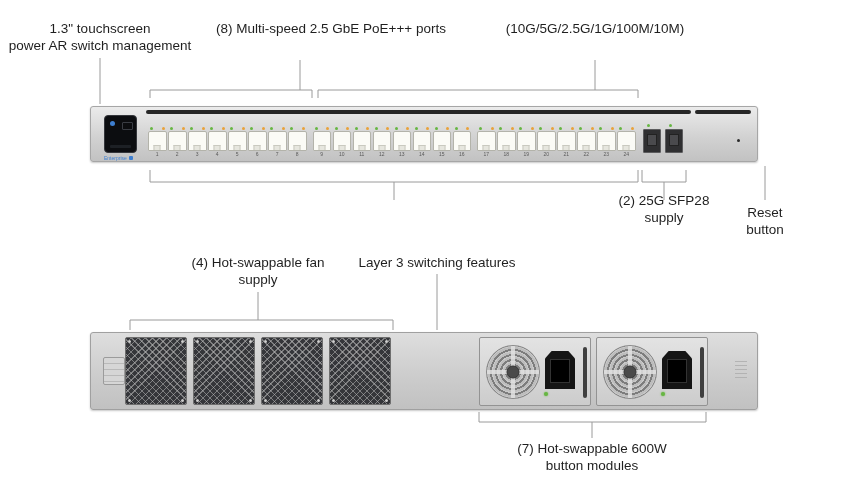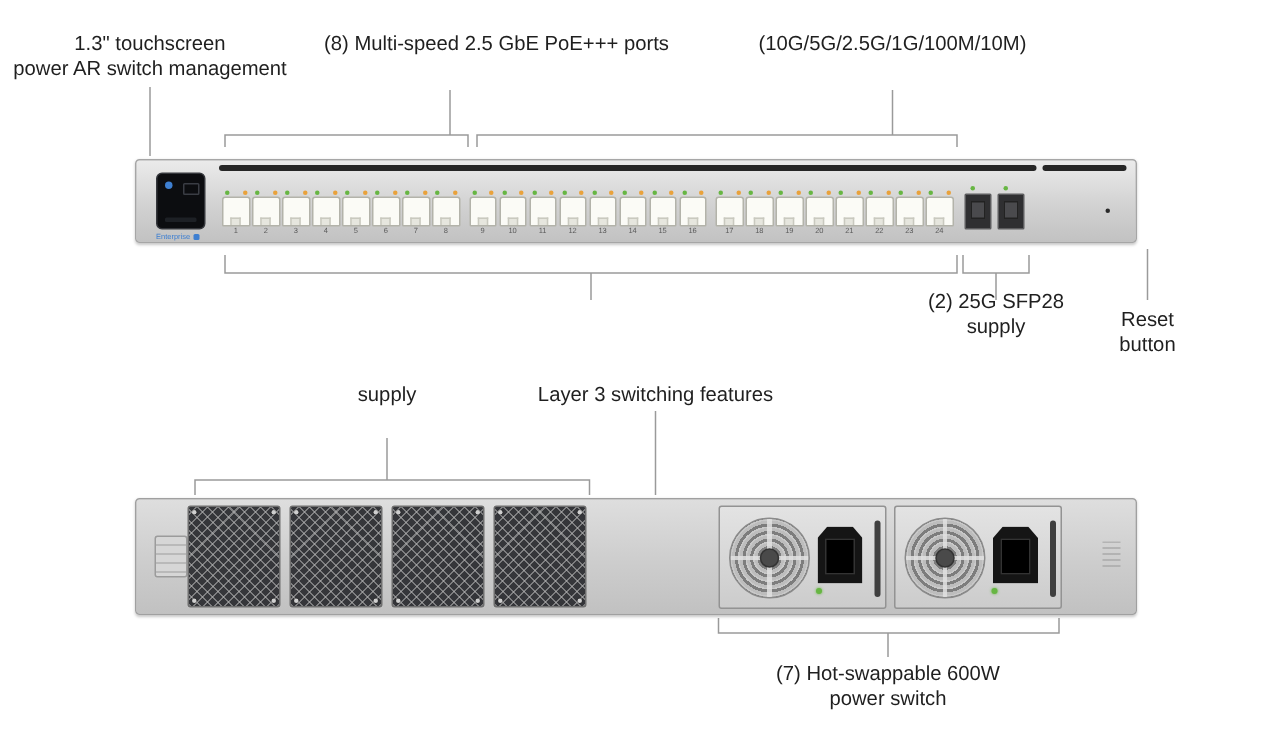--- a/index.html
+++ b/index.html
@@ -137,28 +137,29 @@
   </div>
   <div class="callout" style="left:664px; top:192px">
     <div>(2) 25G SFP28</div>
     <div>supply</div>
   </div>
   <div class="callout" style="left:765px; top:204px">
     <div>Reset</div>
     <div>button</div>
   </div>
   <div class="callout" style="left:258px; top:254px">
+    <div>(4) Hot-swappable fan</div>
     <div>supply</div>
   </div>
   <div class="callout" style="left:437px; top:254px">
     <div>Layer 3 switching features</div>
   </div>
   <div class="callout" style="left:592px; top:440px">
     <div>(7) Hot-swappable 600W</div>
-    <div>power switch</div>
+    <div>button modules</div>
   </div>
 
   <div class="front-panel">
     <div class="groove main"></div>
     <div class="groove right"></div>
     <div class="touchscreen">
       <i class="ts-dot"></i>
       <i class="ts-glyph"></i>
       <i class="ts-bar"></i>
     </div>

